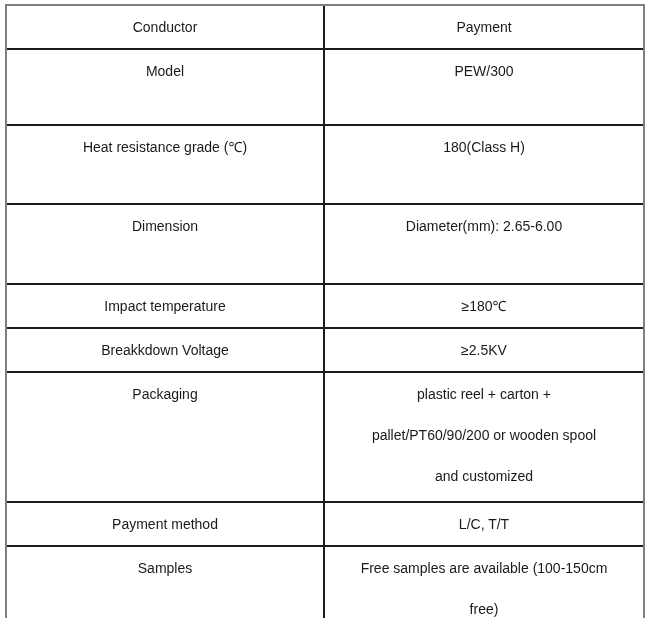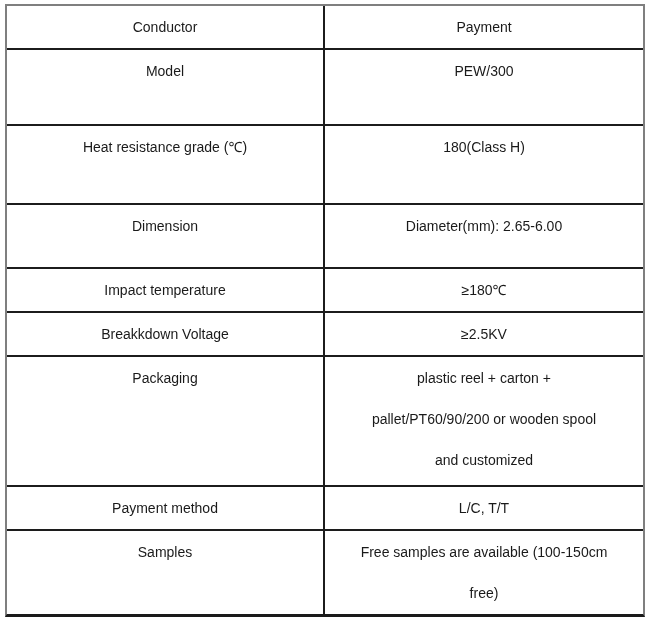--- a/index.html
+++ b/index.html
@@ -32,21 +32,21 @@
     border-bottom: 2px solid #1c1c1c;
     white-space: pre-line;
     overflow: hidden;
   }
   .spec-table td:first-child { border-right: 2px solid #1c1c1c; }
   .spec-table tr:last-child td { border-bottom: none; }
   
   .spec-table tr:nth-child(1) { height: 43px; }
   .spec-table tr:nth-child(2) { height: 76px; padding-left: 32px; }
   .spec-table tr:nth-child(3) { height: 79px; margin-left: 40px; }
-  .spec-table tr:nth-child(4) { height: 64px; }
+  .spec-table tr:nth-child(4) { height: 80px; }
   .spec-table tr:nth-child(5) { height: 39px; }
   .spec-table tr:nth-child(6) { height: 39px; }
   .spec-table tr:nth-child(7) { height: 130px; }
   .spec-table tr:nth-child(8) { height: 38px; }
   .spec-table tr:nth-child(9) { height: 82px; }
 </style>
 </head>
 <body>
 
 <table class="spec-table">

